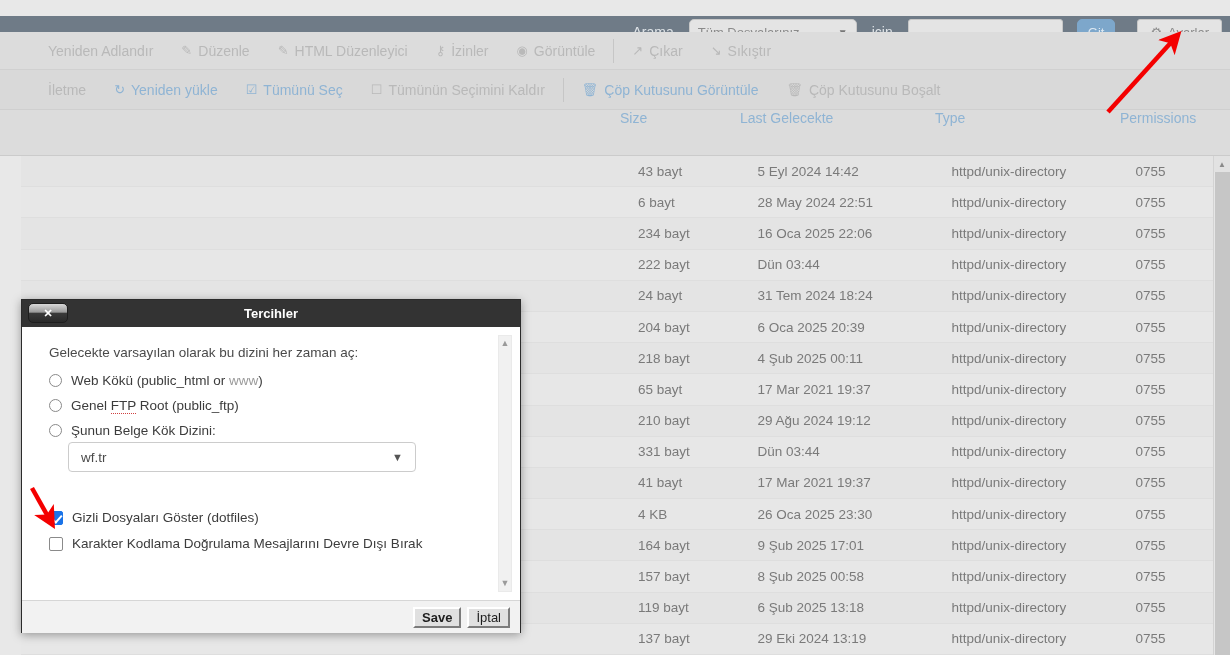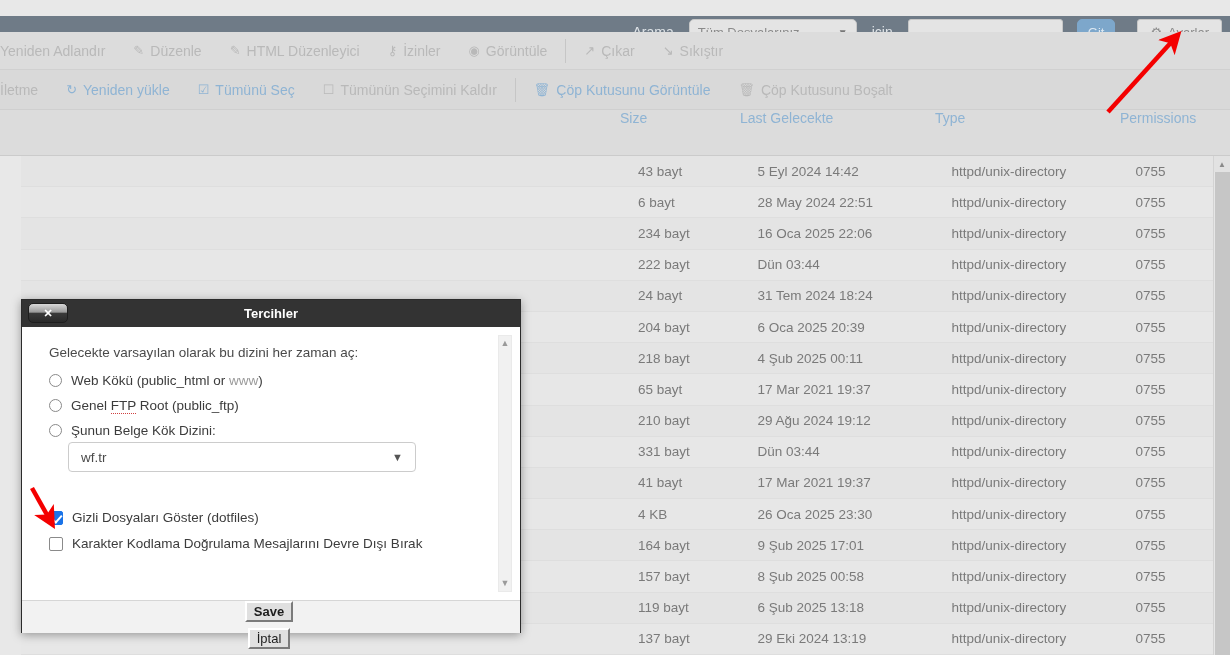--- a/index.html
+++ b/index.html
@@ -65,21 +65,21 @@
     overflow: hidden; white-space: nowrap;
   }
   .toolbar.row1 { top: 32px; height: 38px; border-bottom: 1px solid #d0d0d0; }
   .toolbar.row2 { top: 70px; height: 40px; background: #d9d9d9; border-bottom: 1px solid #cfcfcf; }
   .tbitem {
     display: flex; align-items: center; gap: 6px;
     padding: 0 14px; height: 100%; cursor: pointer;
   }
   .tbitem.blue { color: #8fb4d4; }
   .tbitem.grey { color: #b9b9b9; }
-  .tbitem.first { padding-left: 0; }
+  .tbitem.first { padding-left: 16px; margin-left: 32px; }
   .tb-sep { width: 1px; height: 24px; background: #c6c6c6; margin: 0 4px; }
   .ic { font-size: 13px; line-height: 1; display: inline-block; }
 
   
   .table-wrap {
     position: absolute; left: 0; top: 110px; width: 1230px; height: 545px;
     background: #e8e8e8; overflow: hidden;
   }
   .thead {
     display: flex; height: 46px; align-items: flex-start;
@@ -178,22 +178,22 @@
   .spacer-32 { height: 38px; }
   .dlg-scroll {
     position: absolute; right: 8px; top: 8px; width: 14px; bottom: 8px;
     background: #f1f1f1; border: 1px solid #eaeaea;
     display: flex; flex-direction: column; justify-content: space-between;
     align-items: center; padding: 3px 0;
   }
   .dlg-scroll span { color: #9a9a9a; font-size: 9px; line-height: 1; }
   .dlg-footer {
     height: 32px; background: #f2f2f2;
-    display: flex; align-items: center; justify-content: flex-start;
-    gap: 6px; padding-right: 4px; flex-direction: column;
+    display: flex; align-items: center; justify-content: flex-end;
+    gap: 6px; padding-right: 10px;
   }
   .btn3d {
     background: #e0e0e0;
     border-top: 2px solid #ffffff; border-left: 2px solid #ffffff;
     border-right: 2px solid #7b7b7b; border-bottom: 2px solid #7b7b7b;
     color: #1d1d1d; font-size: 13px; padding: 1px 7px; cursor: pointer;
     font-family: "Liberation Sans", sans-serif;
   }
   .btn3d.primary { font-weight: bold; }
 

